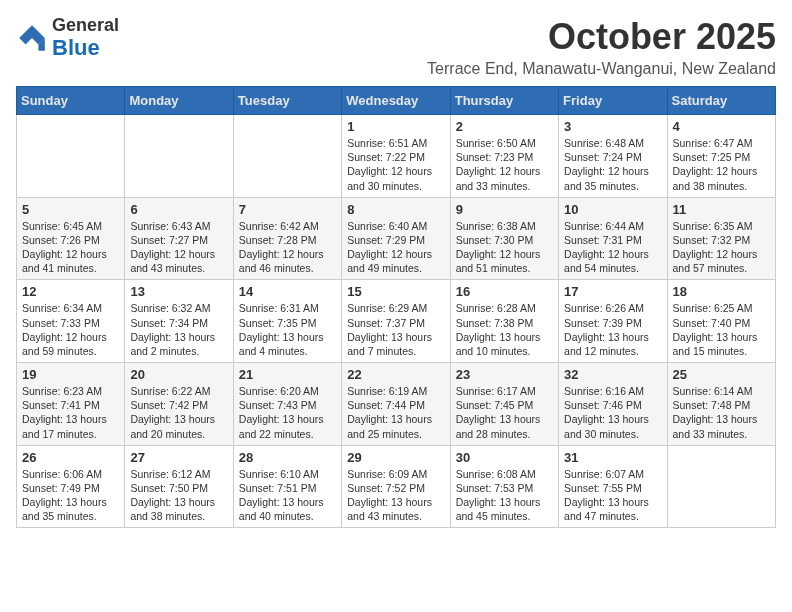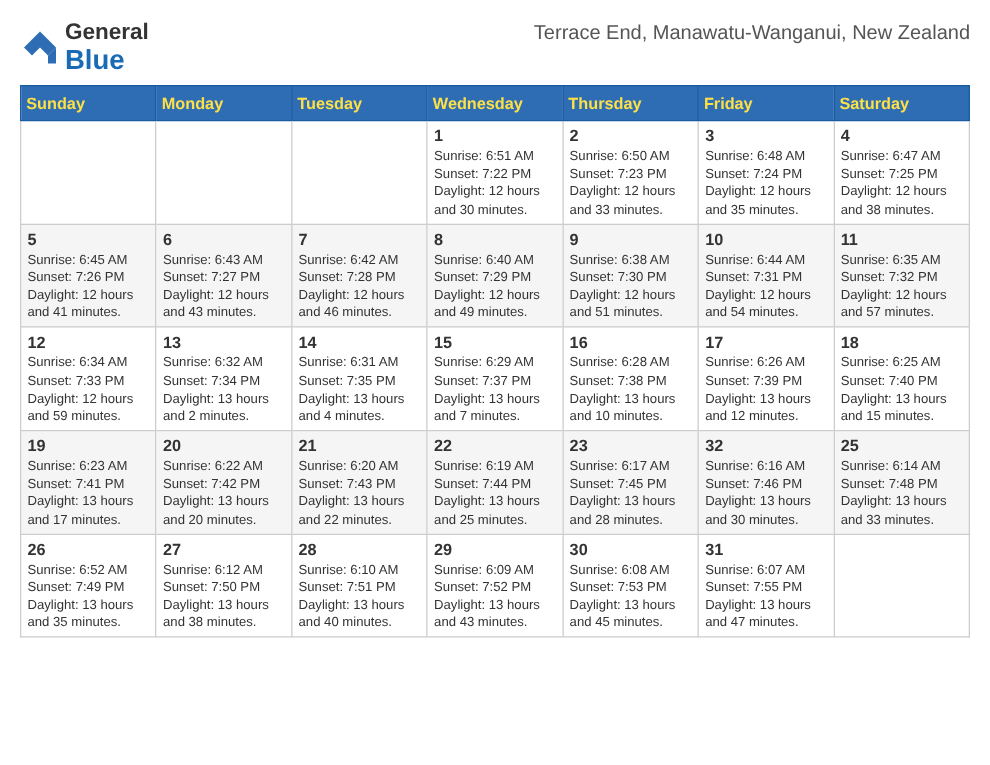--- a/index.html
+++ b/index.html
@@ -53,21 +53,21 @@
       color: #555;
       margin-top: 2px;
     }
     .calendar {
       width: 100%;
       border-collapse: collapse;
       margin-top: 8px;
     }
     .calendar th {
       background-color: #2e6db4;
-      color: #fde047;
+      color: #e5e5e5;
       font-size: 13px;
       font-weight: bold;
       padding: 6px 4px;
       text-align: left;
       border: 1px solid #1a5a9e;
     }
     .calendar td {
       vertical-align: top;
       border: 1px solid #ccc;
       padding: 4px 5px;
@@ -101,20 +101,21 @@
     <svg class="logo-icon" viewBox="0 0 40 40">
       <polygon points="20,4 36,20 28,28 20,20 12,28 4,20" fill="#2e6db4"></polygon>
       <polygon points="28,28 36,20 36,36 28,36" fill="#2e6db4"></polygon>
     </svg>
     <div class="logo-text">
       <span class="logo-general">General</span>
       <span class="logo-blue">Blue</span>
     </div>
   </div>
   <div class="title-block">
+    <div class="month-title">October 2025</div>
     <div class="subtitle">Terrace End, Manawatu-Wanganui, New Zealand</div>
   </div>
 </div>
 
 <table class="calendar">
   <thead>
     <tr id="header-row">
         <th>Sunday</th>
         <th>Monday</th>
         <th>Tuesday</th>
@@ -282,21 +283,21 @@
         <td>
           <div class="day-num">25</div>
           <div class="day-info">Sunrise: 6:14 AM
 Sunset: 7:48 PM
 Daylight: 13 hours and 33 minutes.</div>
         </td>
       </tr>
       <tr>
         <td>
           <div class="day-num">26</div>
-          <div class="day-info">Sunrise: 6:52 AM
+          <div class="day-info">Sunrise: 6:06 AM
 Sunset: 7:49 PM
 Daylight: 13 hours and 35 minutes.</div>
         </td>
         <td>
           <div class="day-num">27</div>
           <div class="day-info">Sunrise: 6:12 AM
 Sunset: 7:50 PM
 Daylight: 13 hours and 38 minutes.</div>
         </td>
         <td>

